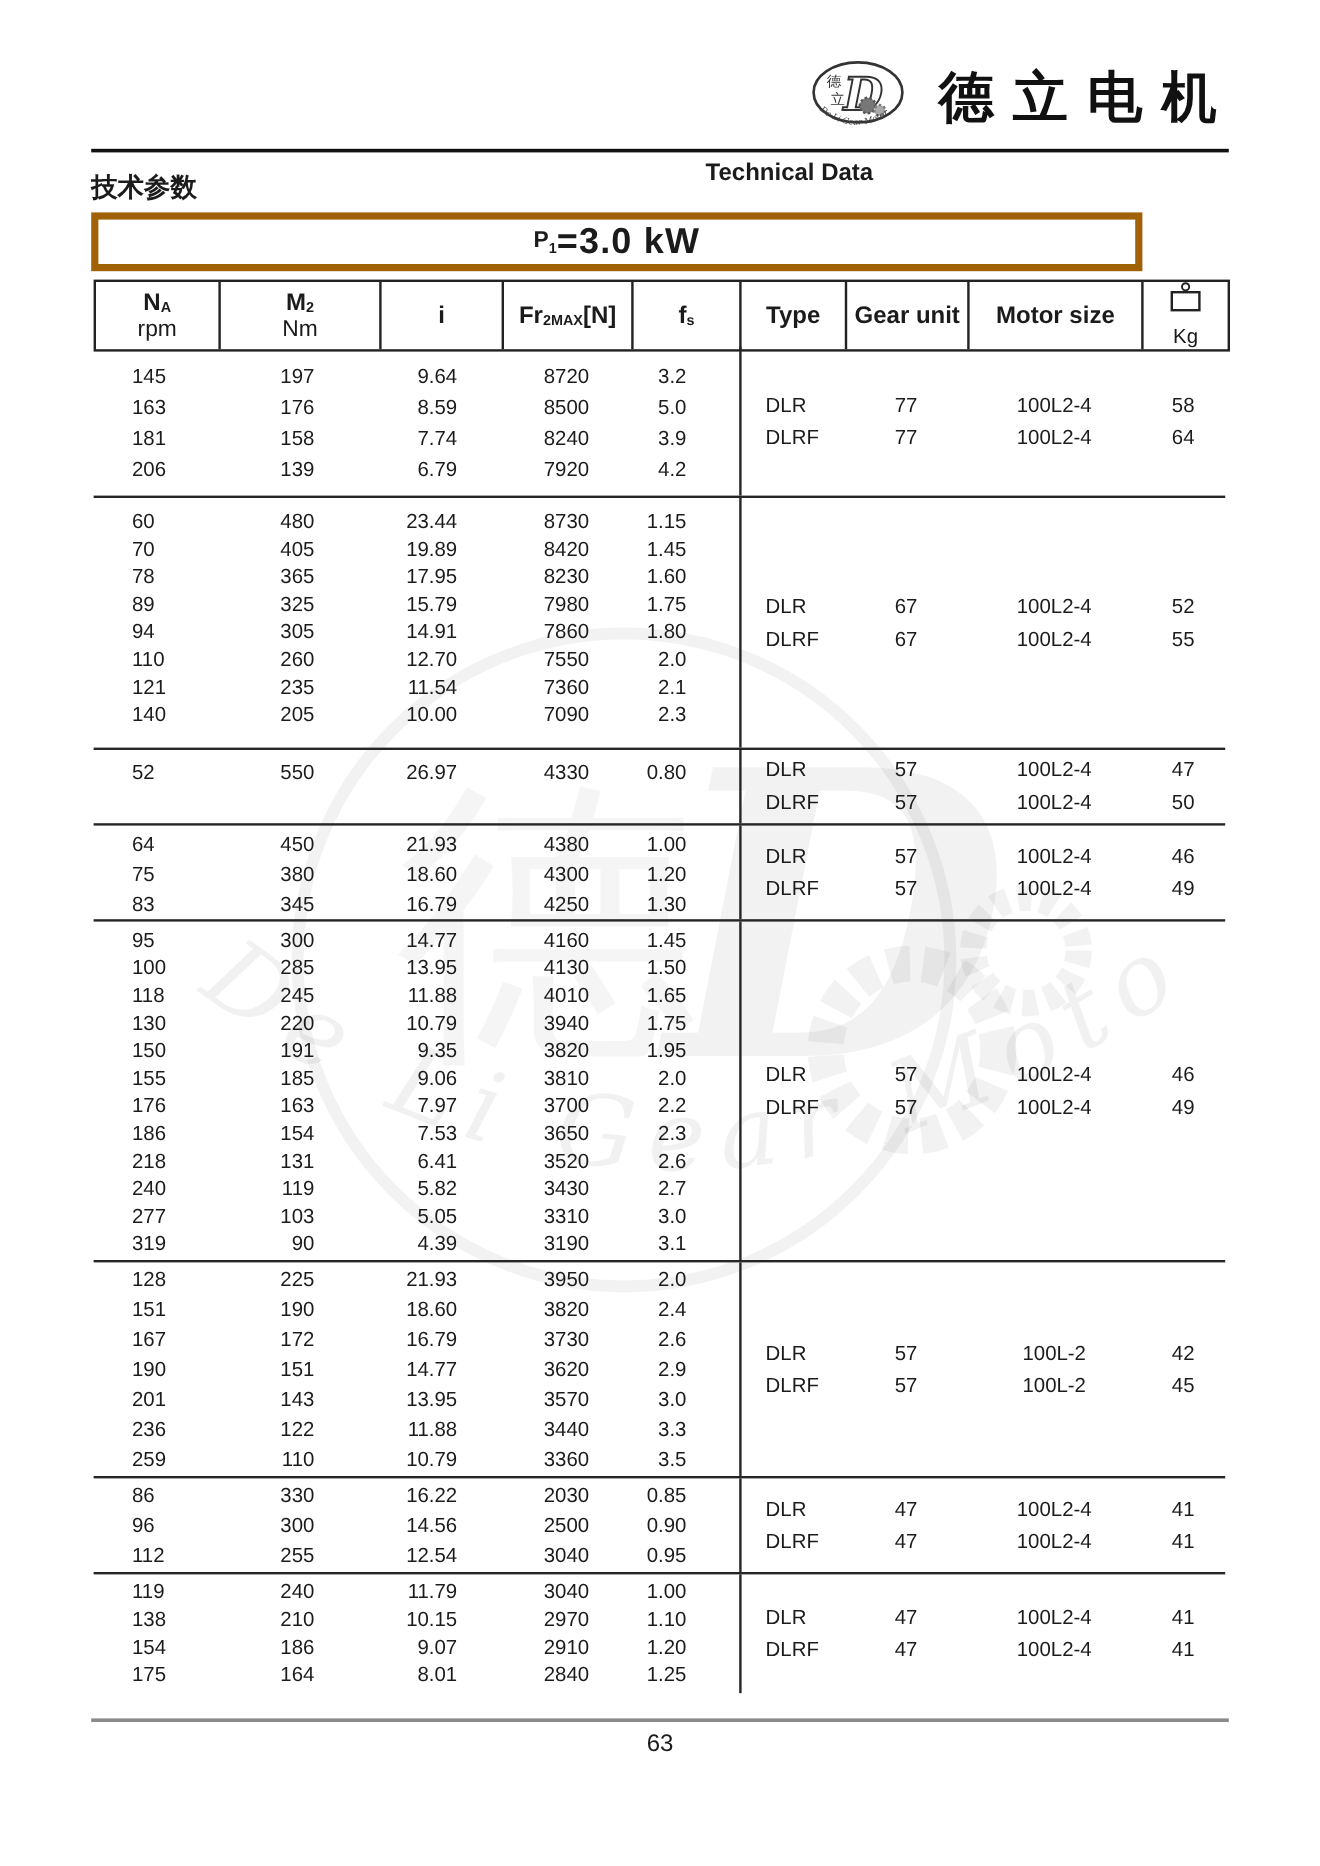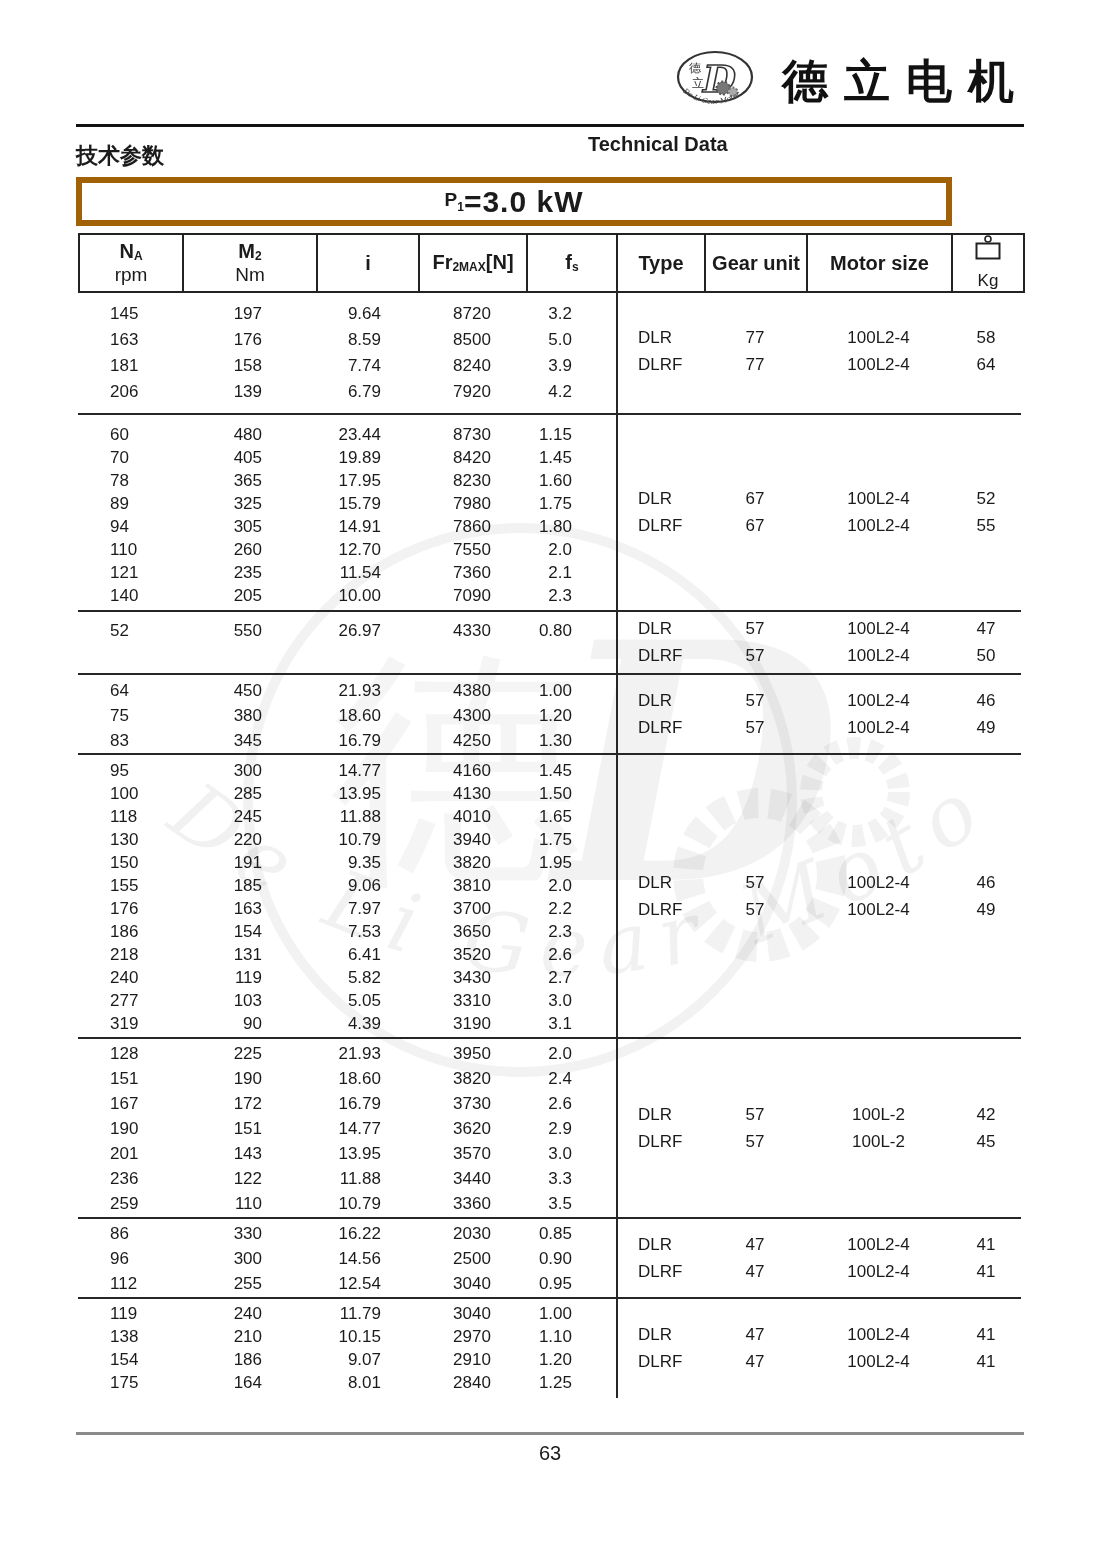--- a/index.html
+++ b/index.html
@@ -198,21 +198,21 @@
           </div>
           <div class="t-line">
             <div class="t-type">DLRF</div>
             <div class="t-gear">77</div>
             <div class="t-motor">100L2-4</div>
             <div class="t-kg">64</div>
           </div>
         </div>
       </div>
       <div class="group">
-        <div class="g-left" style="--rh: 23px; padding: 8px 0px 3px;">
+        <div class="g-left" style="--rh: 23px; padding: 8px 0px 16px;">
           <div class="cell c-na">60</div>
           <div class="cell c-m2">480</div>
           <div class="cell c-i">23.44</div>
           <div class="cell c-fr">8730</div>
           <div class="cell c-fs">1.15</div>
           <div class="cell c-na">70</div>
           <div class="cell c-m2">405</div>
           <div class="cell c-i">19.89</div>
           <div class="cell c-fr">8420</div>
           <div class="cell c-fs">1.45</div>

